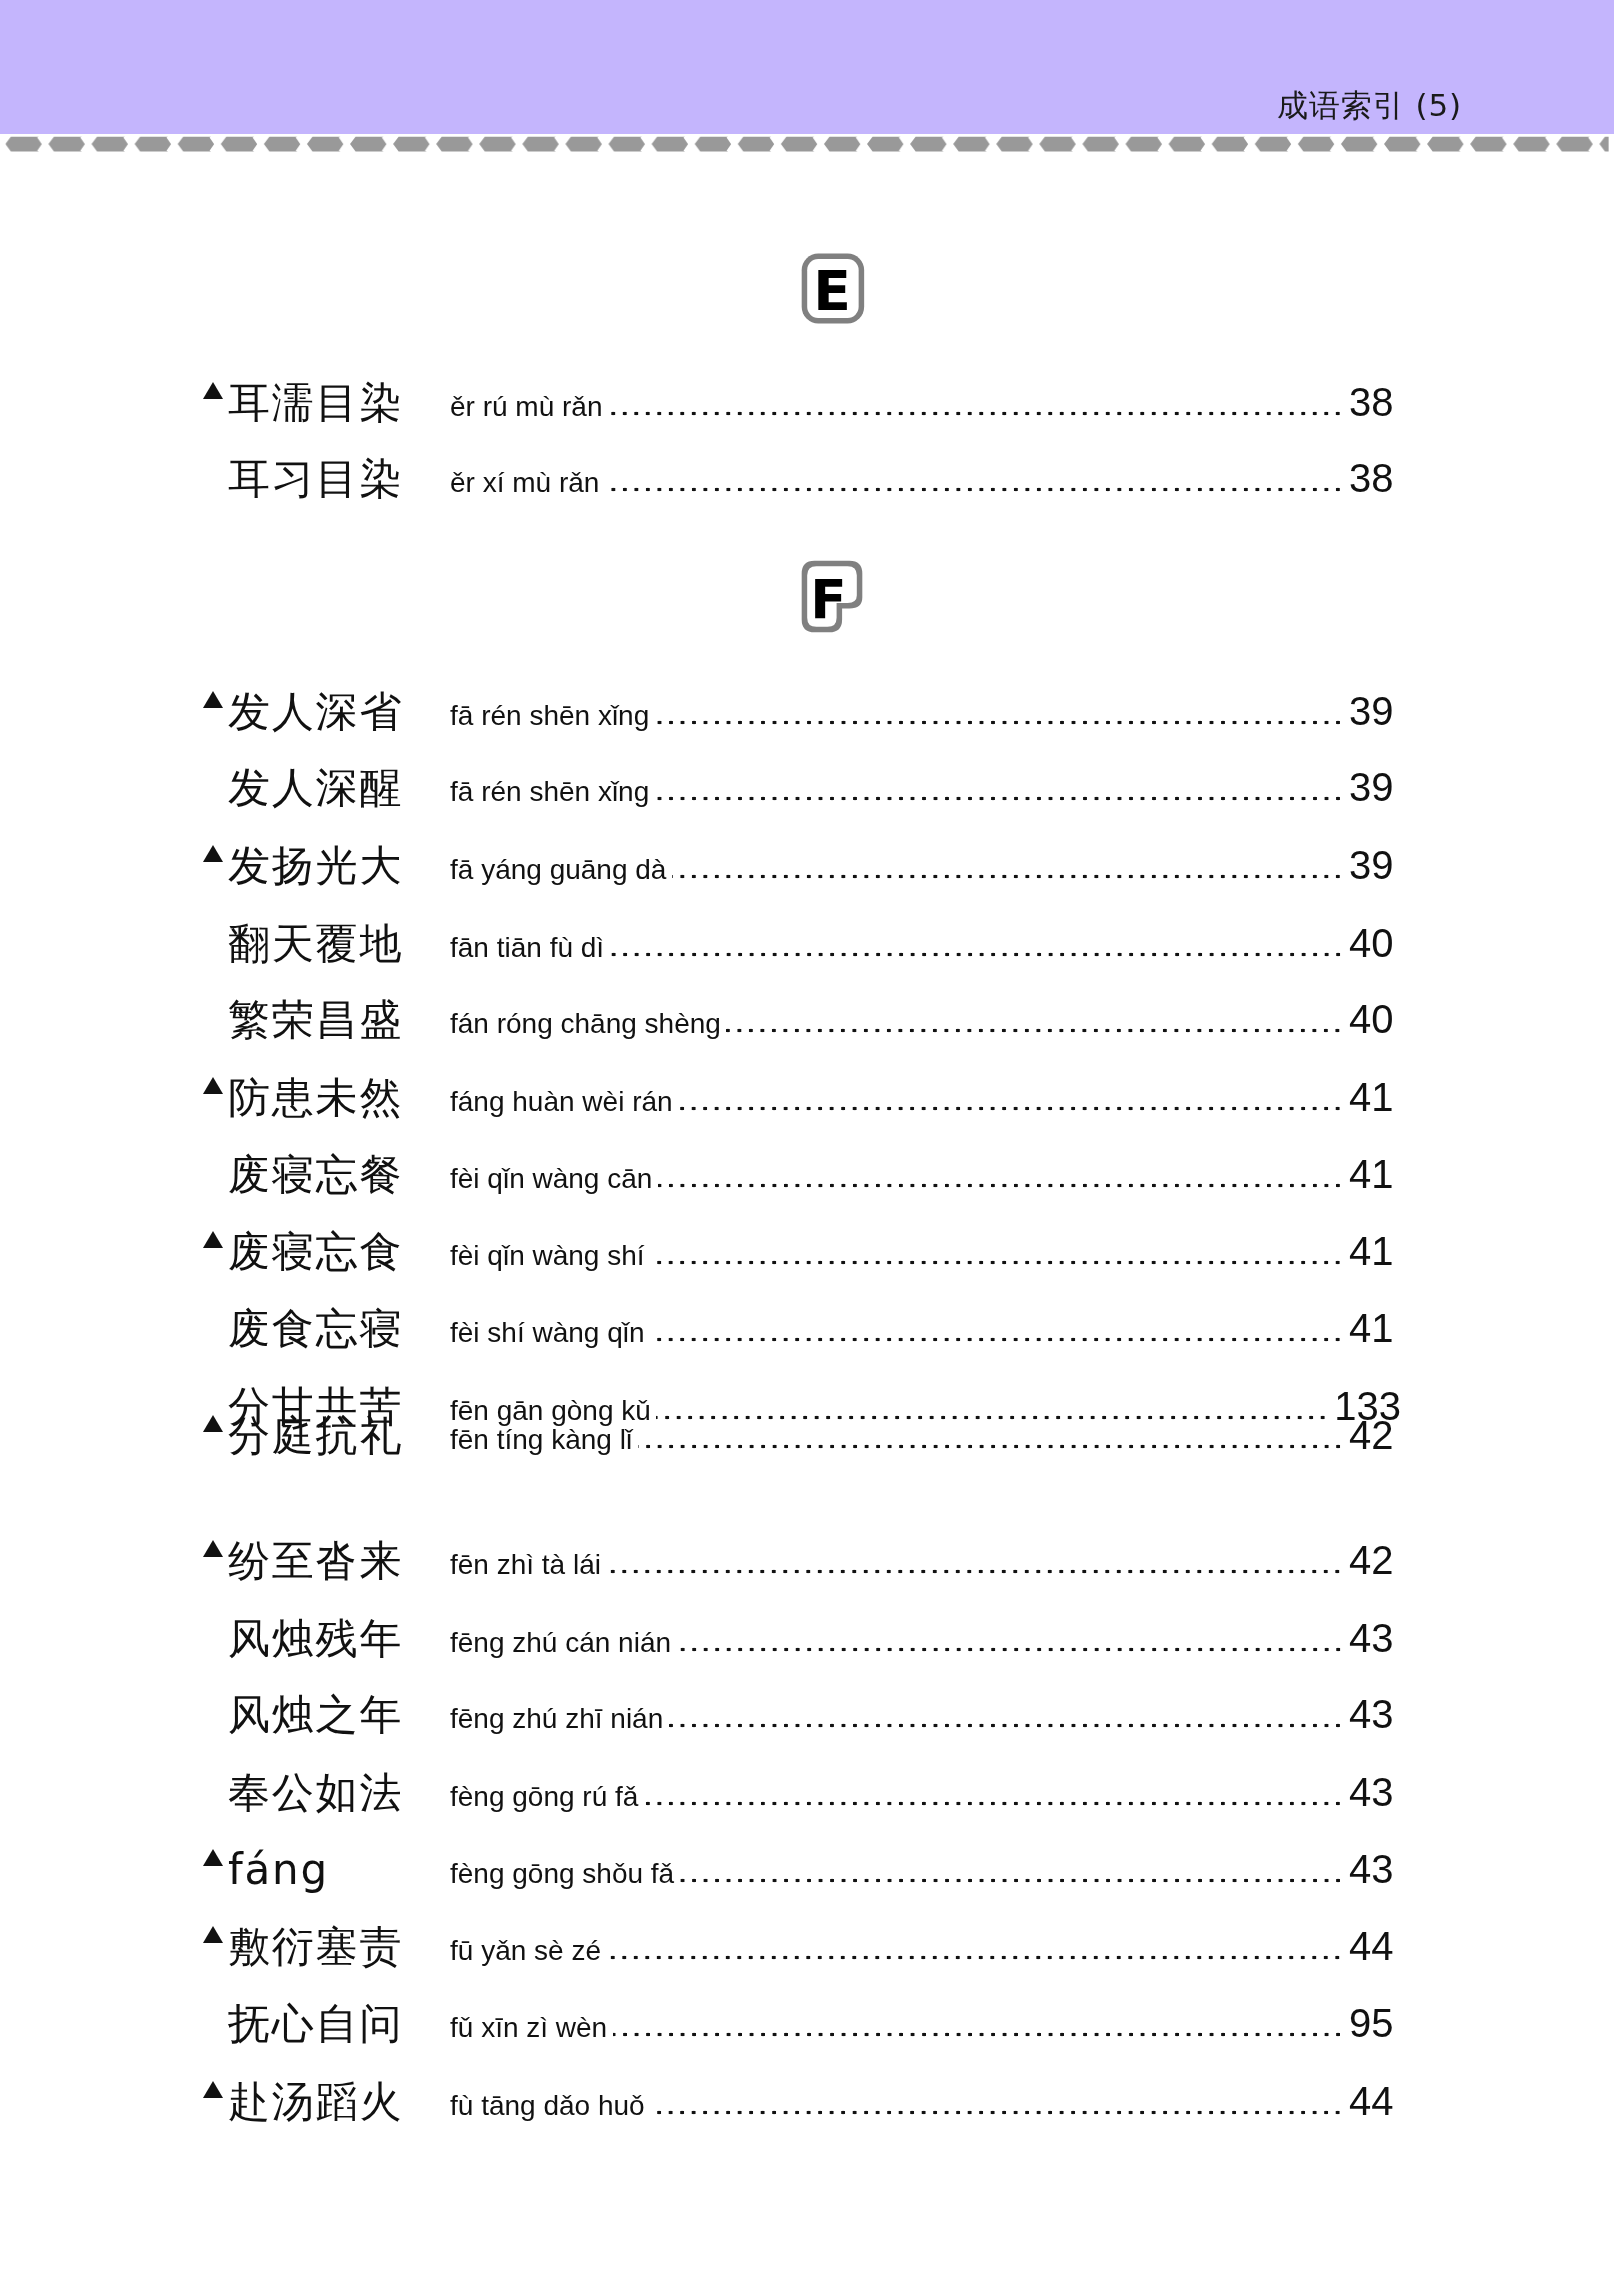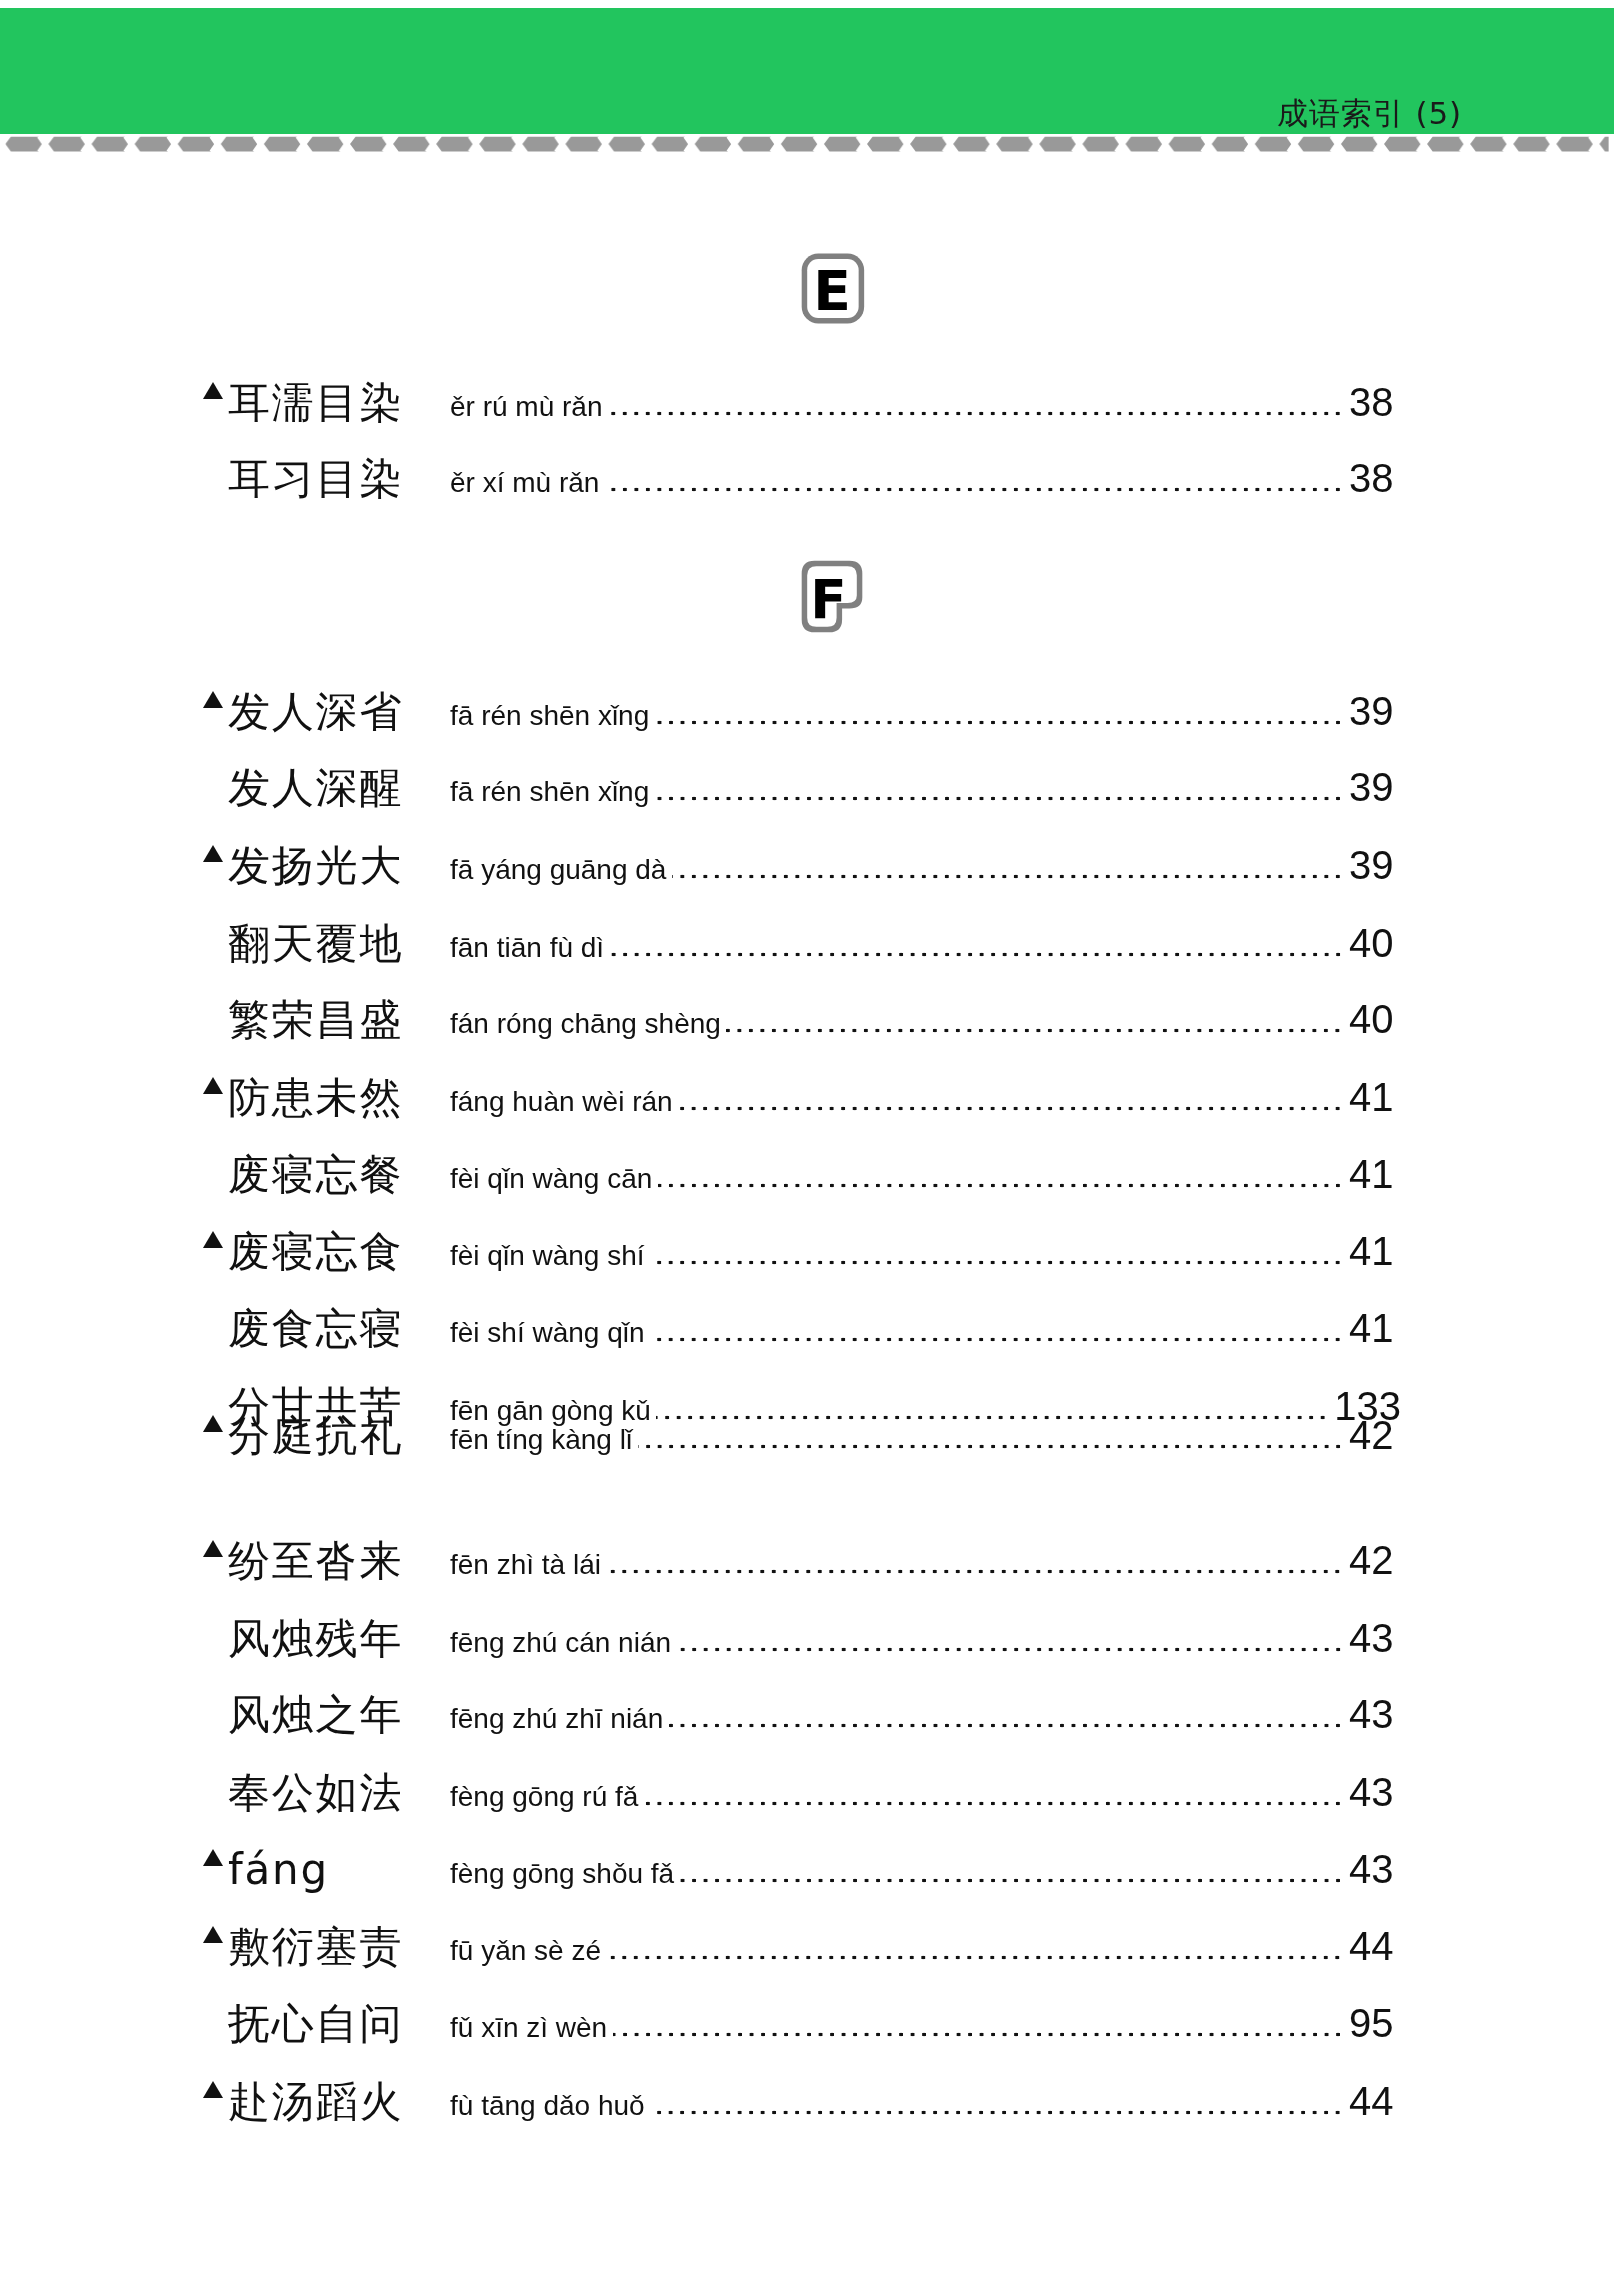--- a/index.html
+++ b/index.html
@@ -1,21 +1,21 @@
 <!DOCTYPE html>
 <html style="font-size:14.8px"><head>
 <meta charset="utf-8">
 <style>
   html, body { margin: 0; padding: 0; }
   body {
     width: 1614px; height: 2290px; background: #ffffff; position: relative; overflow: hidden;
     font-family: "Liberation Sans", "DejaVu Sans", sans-serif; color: #111;
   }
   .header-band {
-    position: absolute; left: 0; top: 8px; width: 1614px; height: 134px; background: #22c55e;
+    position: absolute; left: 0; top: 0; width: 1614px; height: 134px; background: #c4b5fd;
   }
   .header-title {
     position: absolute; right: 152px; top: 85px; font-size: 31px; color: #1a1a1a; letter-spacing: 0.9px;
     font-family: "DejaVu Sans", sans-serif;
   }
   .header-border {
     position: absolute; left: 0; top: 134px; width: 1614px; height: 22px; background: #ffffff;
   }
   .header-border svg { display: block; }
   .letter-badge {

